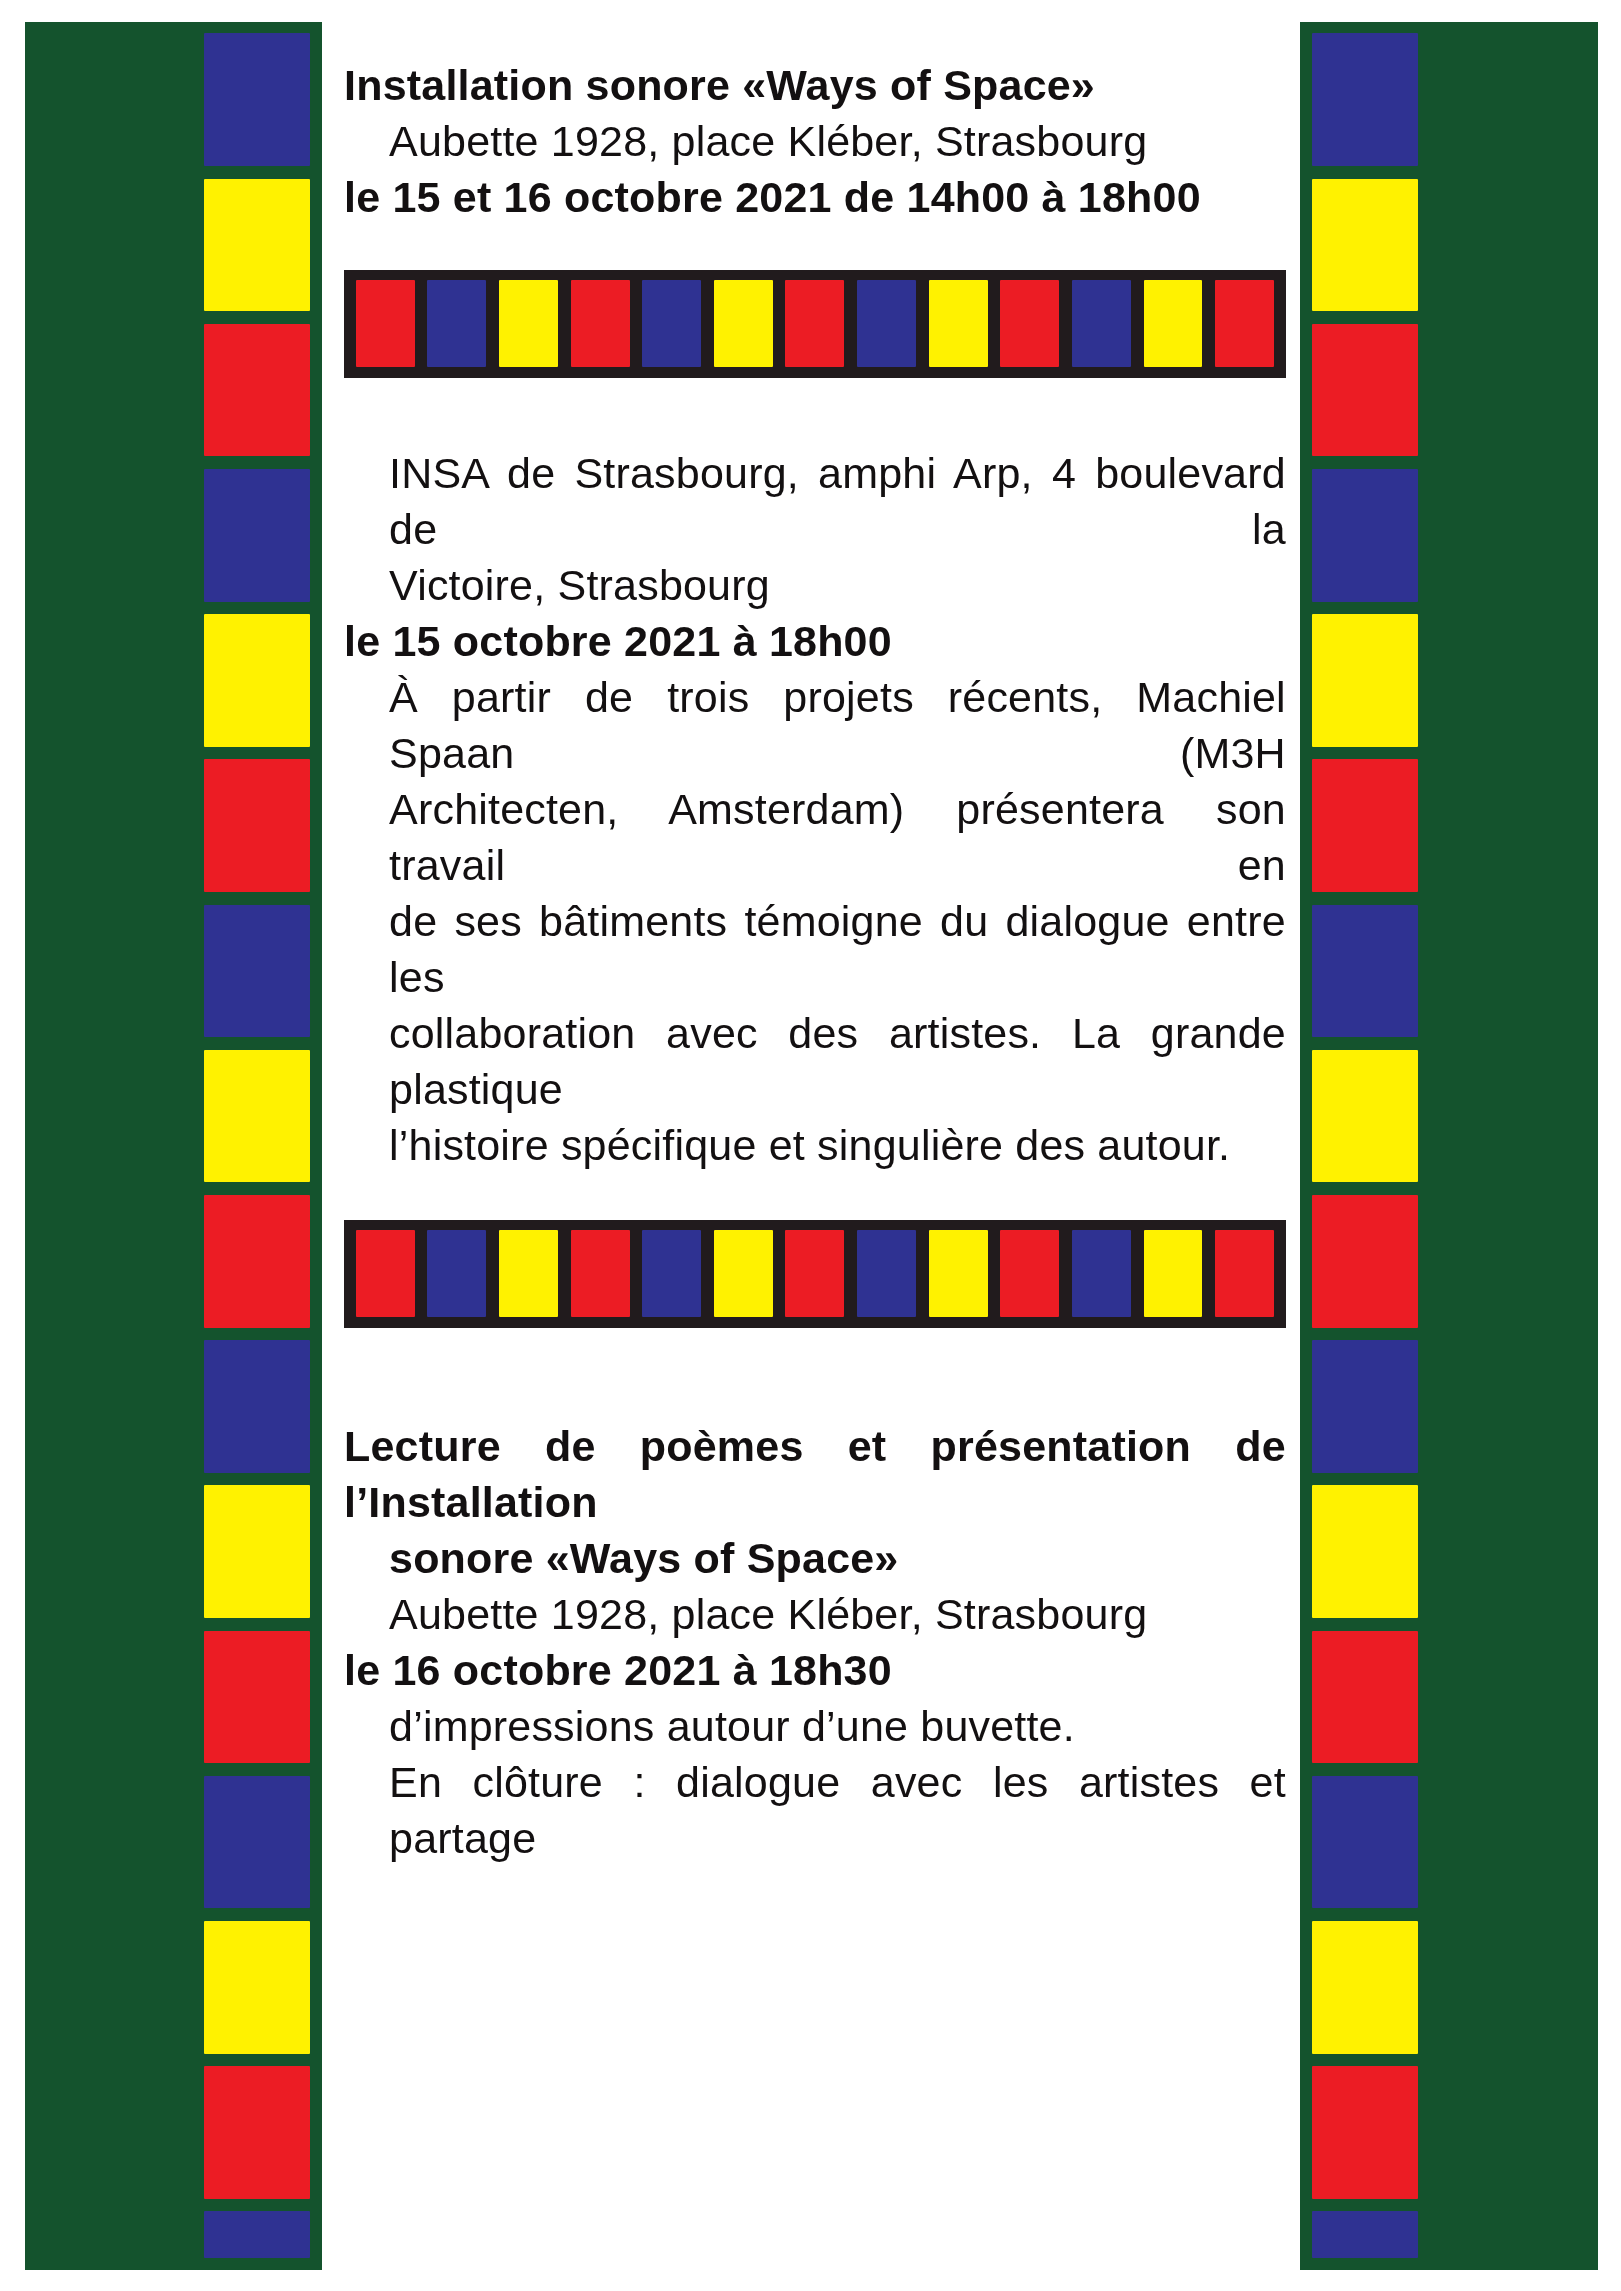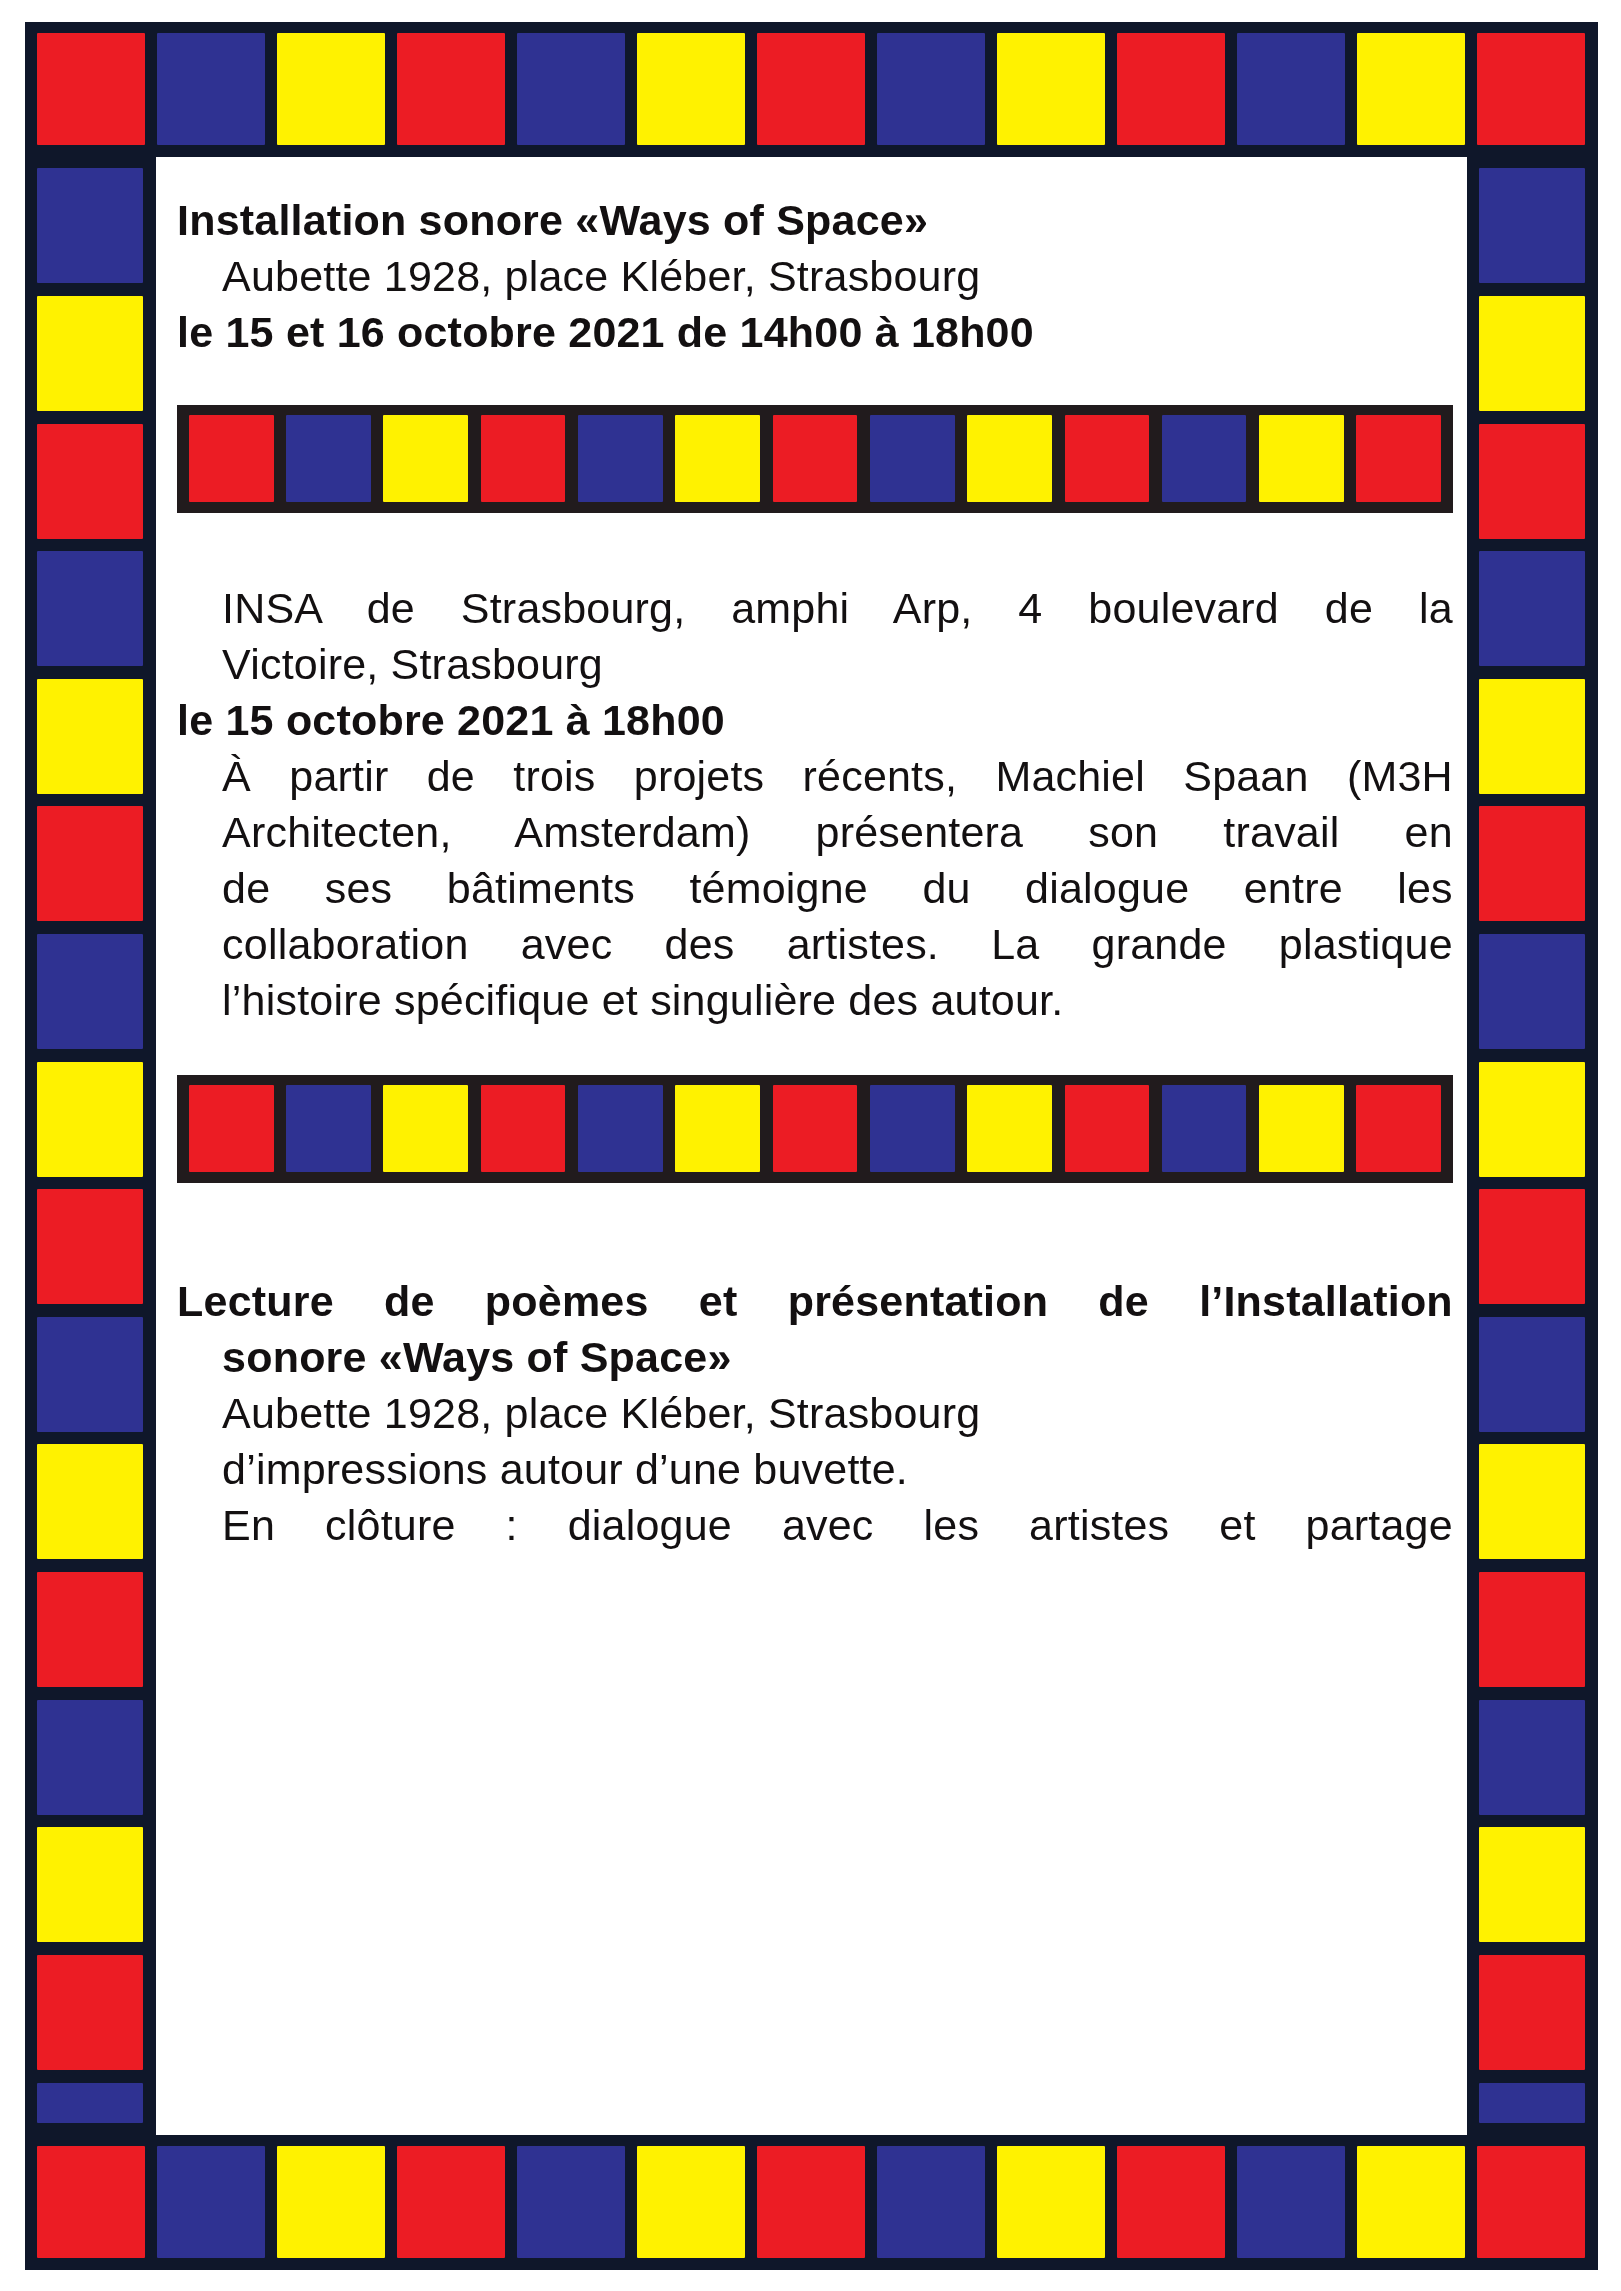--- a/index.html
+++ b/index.html
@@ -8,22 +8,22 @@
     width:1621px;height:2292px;
     background:#ffffff;
     font-family:"Liberation Sans", sans-serif;
     color:#131011;
     overflow:hidden;
   }
   
   .frame{
     position:absolute;
     left:24.5px; top:21.6px; right:23.5px; bottom:22.5px;
-    background:#0f172a;
-    display:flex; flex-direction:column;
+    background:#14532d;
+    display:flex; flex-direction:row;
   }
   .band-h{
     display:flex; gap:11.8px;
     padding:11.8px 12.7px;
     height:135px; box-sizing:border-box;
   }
   .band-h .tile{flex:1;}
   .middle{flex:1; display:flex; min-height:0;}
   .band-v{
     width:131px; box-sizing:border-box;
@@ -162,20 +162,23 @@
             <div class="tile" style="background: rgb(236, 28, 36);"></div>
           </div>
         <section id="sec-2">
             <div class="block title">
               <div class="line flush">Lecture de poèmes et présentation de l’Installation</div>
               <div class="line last">sonore «Ways of Space»</div>
             </div>
             <div class="block body">
               <div class="line last">Aubette 1928, place Kléber, Strasbourg</div>
             </div>
+            <div class="block date">
+              <div class="line last flush">le 16 octobre 2021 à 18h30</div>
+            </div>
             <div class="block body">
               <div class="line last">d’impressions autour d’une buvette.</div>
               <div class="line">En clôture : dialogue avec les artistes et partage</div>
             </div>
           </section>
       </div>
 
       <div class="band-v">
           <div class="tile" style="background: rgb(47, 50, 146);"></div>
           <div class="tile" style="background: rgb(255, 242, 0);"></div>

